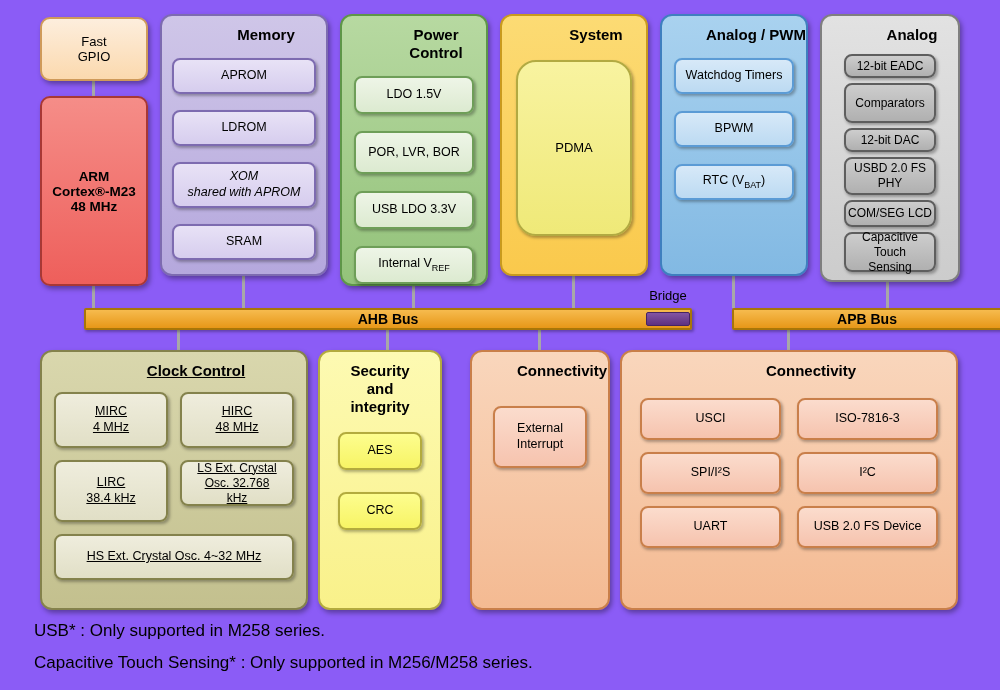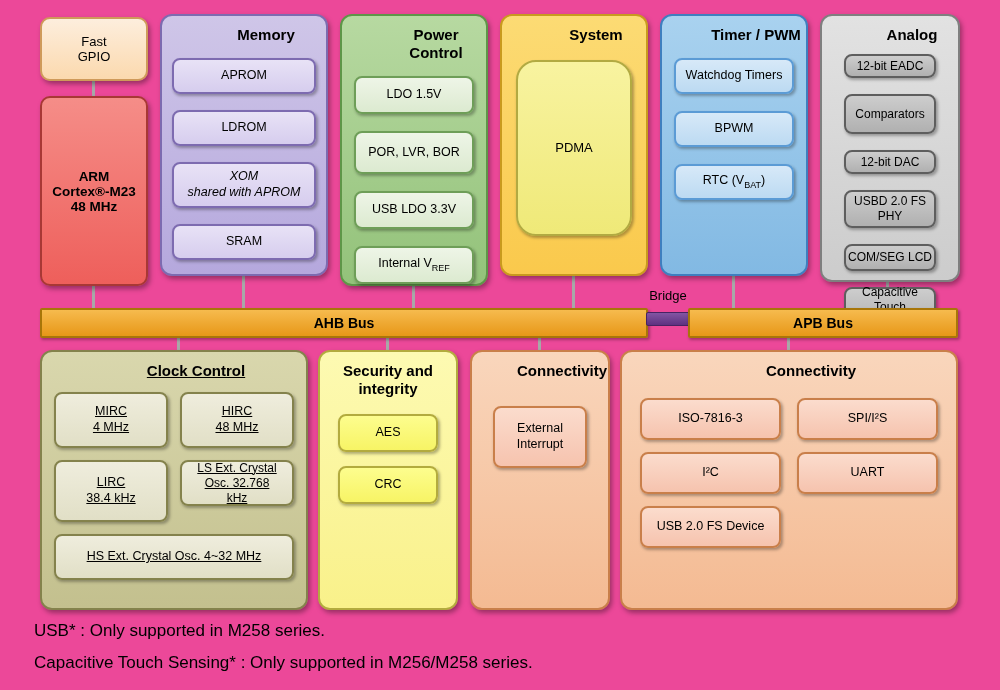--- a/index.html
+++ b/index.html
@@ -1,17 +1,17 @@
 <!DOCTYPE html>
 <html><head>
 <meta charset="utf-8">
 <style>
   * { margin:0; padding:0; box-sizing:border-box; }
   body { font-family:"Liberation Sans", sans-serif; background:#ffffff; }
-  .canvas { position:relative; width:1000px; height:690px; background:#ec4899; overflow:hidden; }
+  .canvas { position:relative; width:1000px; height:690px; background:#8b5cf6; overflow:hidden; }
 
   .blk { position:absolute; border:2px solid; border-radius:12px; box-shadow:2px 3px 5px rgba(0,0,0,0.35); }
   .hdr { font-weight:bold; font-size:15px; text-align:center; color:#000; padding-top:10px; line-height:1.2;padding-left:44px; }
   .items { display:flex; flex-direction:column; }
   .item { border:2px solid; border-radius:8px; display:flex; align-items:center; justify-content:center;
           text-align:center; font-size:12.5px; line-height:1.25; color:#000; white-space:pre-line;
           box-shadow:1.5px 2px 3px rgba(0,0,0,0.3); flex-shrink:0; }
   .line { position:absolute; width:3px; background:#a8a8a8; }
   sub.subs { font-size:9px; }
 
@@ -23,23 +23,23 @@
   .memory { background:linear-gradient(#cfc6e8,#b5a8dd); border-color:#7d6bb0; }
   .mem-item { background:linear-gradient(#e8e2f6,#d6cdee); border-color:#7d6bb0; }
   .power { background:linear-gradient(#b7d9a1,#93c27a); border-color:#5e9648; }
   .pow-item { background:linear-gradient(#eef5e7,#dcead0); border-color:#6e9e58; }
   .system { background:linear-gradient(#fcdb74,#fac94c); border-color:#c99a1e; }
   .pdma { background:linear-gradient(#f8f3a0,#efe978); border-color:#b2aa42; border-radius:20px; }
   .timer { background:linear-gradient(#a9d2ef,#82b9e3); border-color:#3f7fbf; }
   .tmr-item { background:linear-gradient(#d7e9f8,#bcdaf2); border-color:#5b9bd5; }
   .analog { background:linear-gradient(#e2e2e2,#cccccc); border-color:#7f7f7f; }
   .ana-item { background:linear-gradient(#cdcdcd,#b0b0b0); border-color:#5e5e5e; font-size:12px; }
-  .bus { position:absolute; height:30px; background:linear-gradient(#f6bb4e,#e79718); border:2px solid #a87608;
+  .bus { position:absolute; height:22px; background:linear-gradient(#f6bb4e,#e79718); border:2px solid #a87608;
          display:flex; align-items:center; justify-content:center; font-size:14px; font-weight:bold; color:#000;
-         border-radius:2px; box-shadow:1.5px 2px 3px rgba(0,0,0,0.3); }
+         border-radius:2px; box-shadow:1.5px 2px 3px rgba(0,0,0,0.3);margin-left:44px; }
   .bridge { position:absolute; background:linear-gradient(#8355a3,#5e3180); border:1.5px solid #462463; border-radius:2px; }
   .bridge-label { position:absolute; font-size:13px; color:#000; text-align:center; }
   .clock { background:linear-gradient(#d9d7ad,#c3c08e); border-color:#84824c;text-decoration:underline; }
   .clk-item { background:linear-gradient(#efeddd,#e1dfc6); border-color:#84824c; }
   .security { background:linear-gradient(#fdfab2,#f9f18a); border-color:#b3ab3e; }
   .sec-item { background:linear-gradient(#fdfd8e,#f7f465); border-color:#b3ab3e; }
   .conn { background:linear-gradient(#f9d6bc,#f4ba92); border-color:#c97f4a; }
   .con-item { background:linear-gradient(#fbdccd,#f6c3ae); border-color:#c97f4a; }
   .footnote { position:absolute; font-size:17px; color:#000; }
 </style>
@@ -92,33 +92,33 @@
       </div>
     </div>
   </div>
 
   <div class="blk system" style="left:500px;top:14px;width:148px;height:262px;">
     <div class="hdr">System</div>
     <div class="item pdma" style="margin:16px auto 0;width:116px;height:176px;font-size:13px;">PDMA</div>
   </div>
 
   <div class="blk timer" style="left:660px;top:14px;width:148px;height:262px;">
-    <div class="hdr">Timer / PWM</div>
+    <div class="hdr">Analog / PWM</div>
     <div class="items" style="padding:14px 12px 0;gap:17px;">
       <div class="item tmr-item" style="height:36px;">Watchdog Timers</div>
       <div class="item tmr-item" style="height:36px;">BPWM</div>
       <div class="item tmr-item" style="height:36px;">
         <span><span>RTC (V</span><sub class="subs">BAT</sub><span>)</span></span>
       </div>
     </div>
   </div>
 
   <div class="blk analog" style="left:820px;top:14px;width:140px;height:268px;">
     <div class="hdr">Analog</div>
-    <div class="items" style="padding:10px 22px 0;gap:16px;">
+    <div class="items" style="padding:10px 22px 0;gap:5px;">
       <div class="item ana-item" style="height:24px;">12-bit EADC</div>
       <div class="item ana-item" style="height:40px;">Comparators</div>
       <div class="item ana-item" style="height:24px;">12-bit DAC</div>
       <div class="item ana-item" style="height:38px;">USBD 2.0 FS
 PHY</div>
       <div class="item ana-item" style="height:27px;">COM/SEG LCD</div>
       <div class="item ana-item" style="height:40px;">Capacitive Touch
 Sensing</div>
     </div>
   </div>
@@ -145,37 +145,38 @@
         <div class="item clk-item" style="flex:1;height:62px;">LIRC
 38.4 kHz</div>
         <div class="item clk-item" style="flex:1;height:46px;font-size:12px;">LS Ext. Crystal
 Osc. 32.768
 kHz</div>
       </div>
       <div class="item clk-item" style="height:46px;">HS Ext. Crystal Osc. 4~32 MHz</div>
     </div>
   </div>
 
-  <div class="blk security" style="left:318px;top:350px;width:140px;height:260px;">
+  <div class="blk security" style="left:318px;top:350px;width:124px;height:260px;">
     <div class="hdr" style="padding-left:16px;padding-right:16px;">Security and integrity</div>
-    <div class="items" style="padding:16px 18px 0;gap:14px;">
+    <div class="items" style="padding:16px 18px 0;gap:22px;">
       <div class="item sec-item" style="height:38px;">AES</div>
       <div class="item sec-item" style="height:38px;">CRC</div>
     </div>
   </div>
 
   <div class="blk conn" style="left:470px;top:350px;width:140px;height:260px;">
     <div class="hdr">Connectivity</div>
     <div class="item con-item" style="margin:26px auto 0;width:94px;height:62px;">External
 Interrupt</div>
   </div>
 
   <div class="blk conn" style="left:620px;top:350px;width:338px;height:260px;">
     <div class="hdr">Connectivity</div>
     <div style="padding:18px 18px 0;display:grid;grid-template-columns:1fr 1fr;gap:12px 16px;">
+      <div class="item con-item" style="height:42px;">USCI</div>
       <div class="item con-item" style="height:42px;">ISO-7816-3</div>
       <div class="item con-item" style="height:42px;">SPI/I²S</div>
       <div class="item con-item" style="height:42px;">I²C</div>
       <div class="item con-item" style="height:42px;">UART</div>
       <div class="item con-item" style="height:42px;">USB 2.0 FS Device</div>
     </div>
   </div>
 
   <div class="footnote" style="left:34px;top:621px;">USB* : Only supported in M258 series.</div>
   <div class="footnote" style="left:34px;top:653px;">Capacitive Touch Sensing* : Only supported in M256/M258 series.</div>

